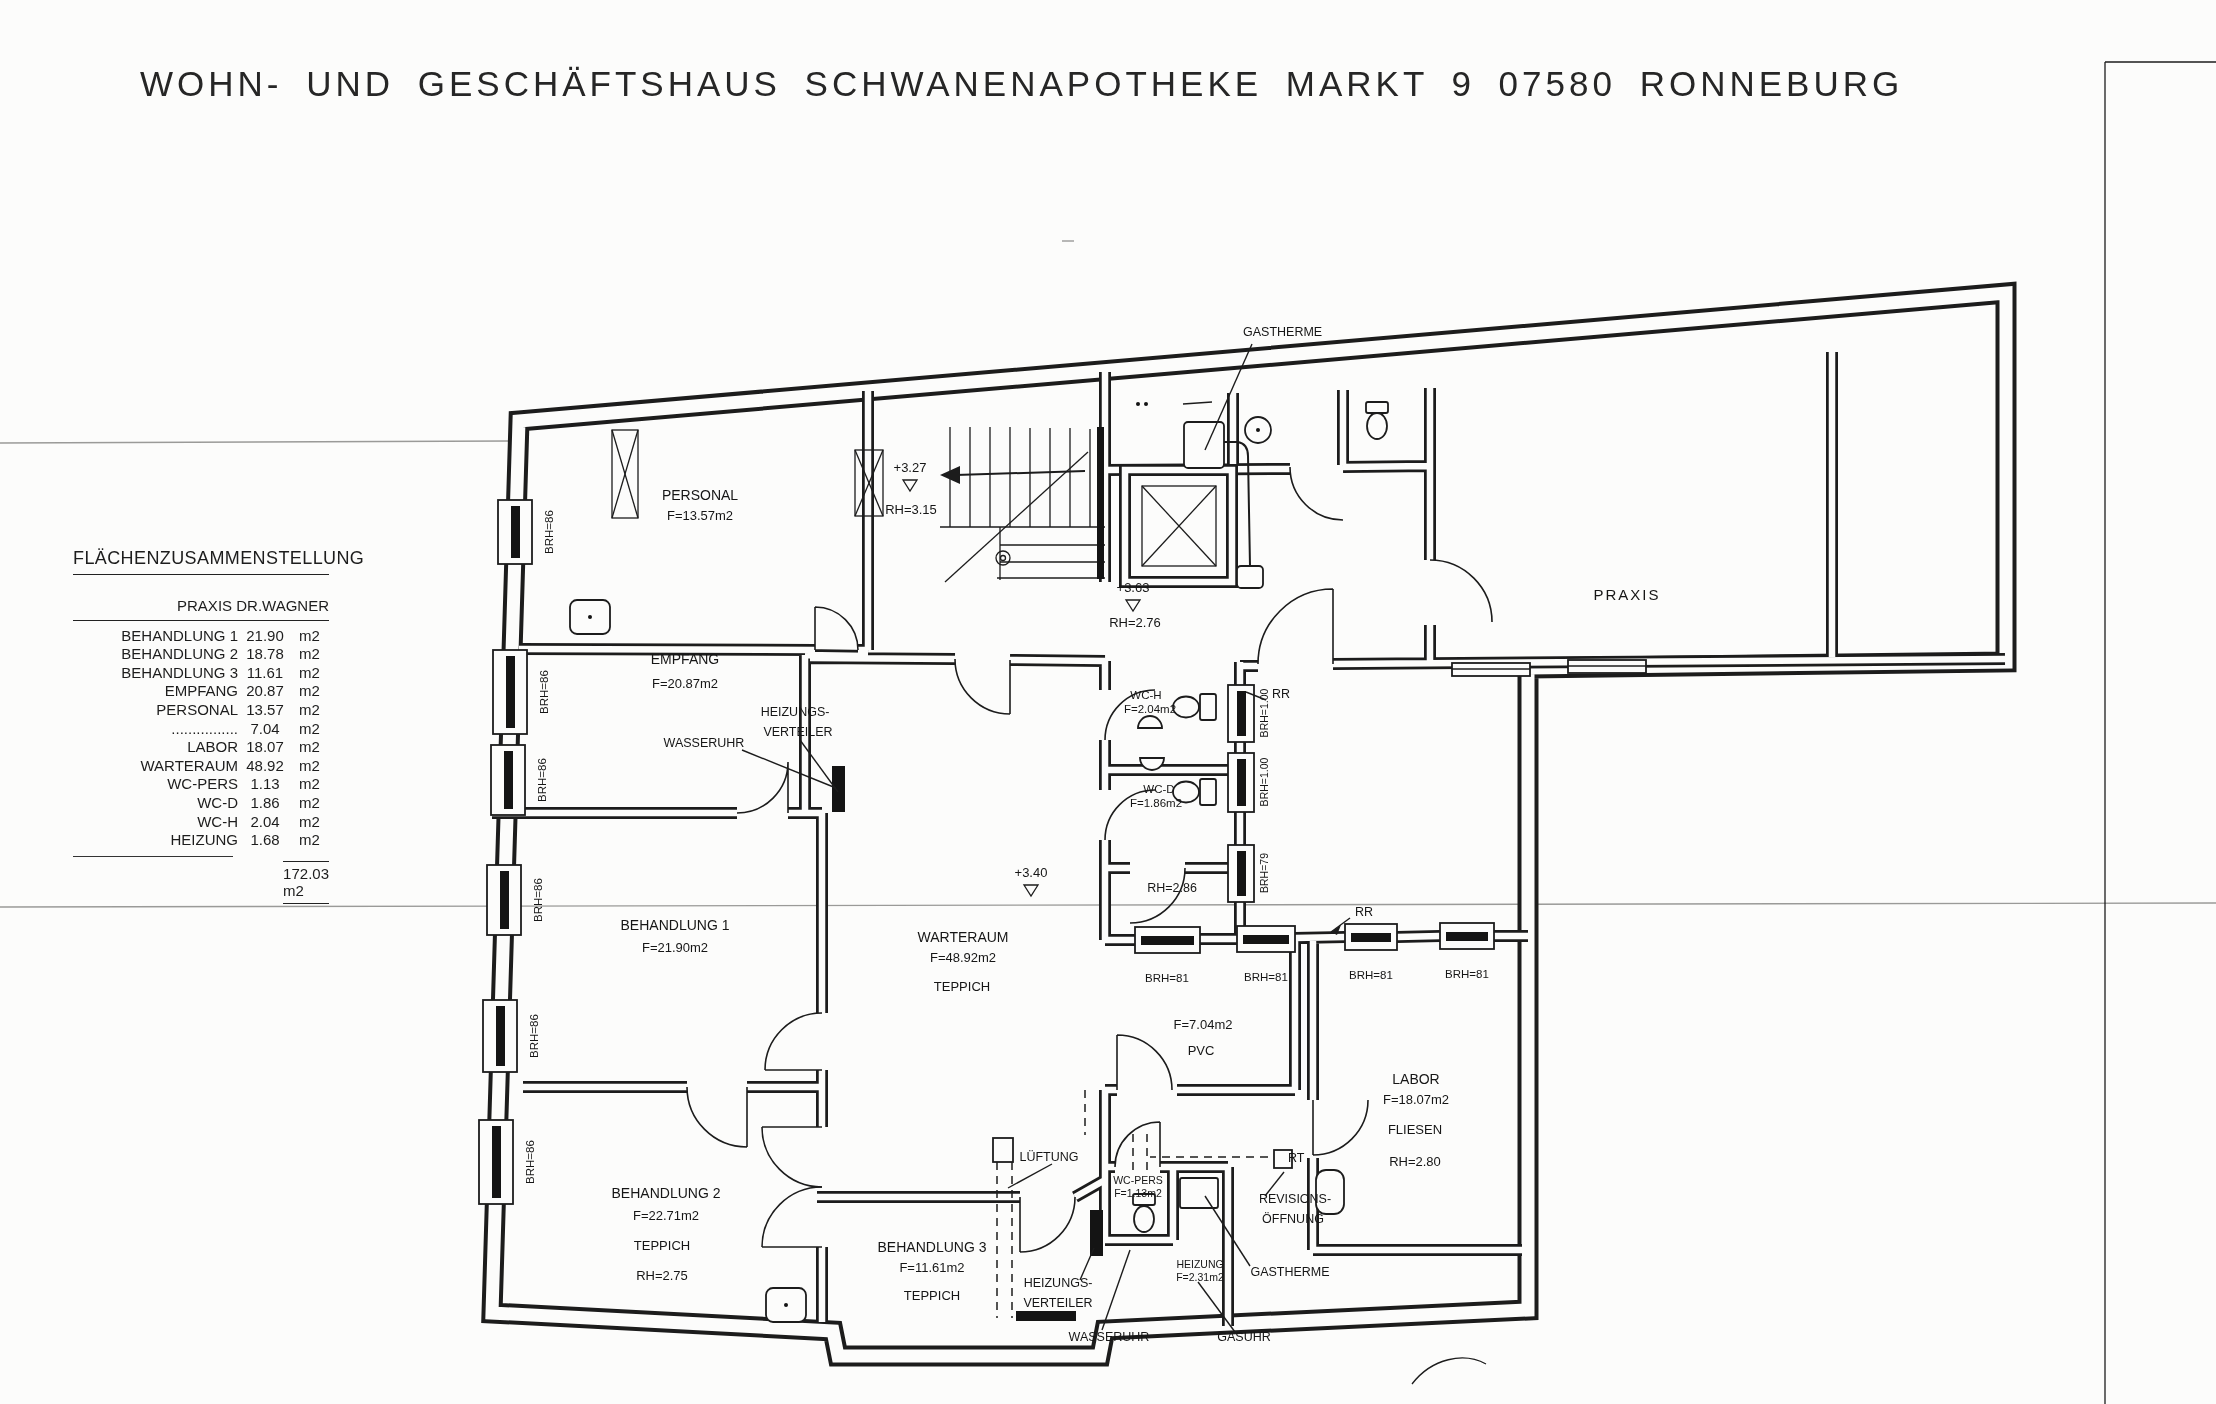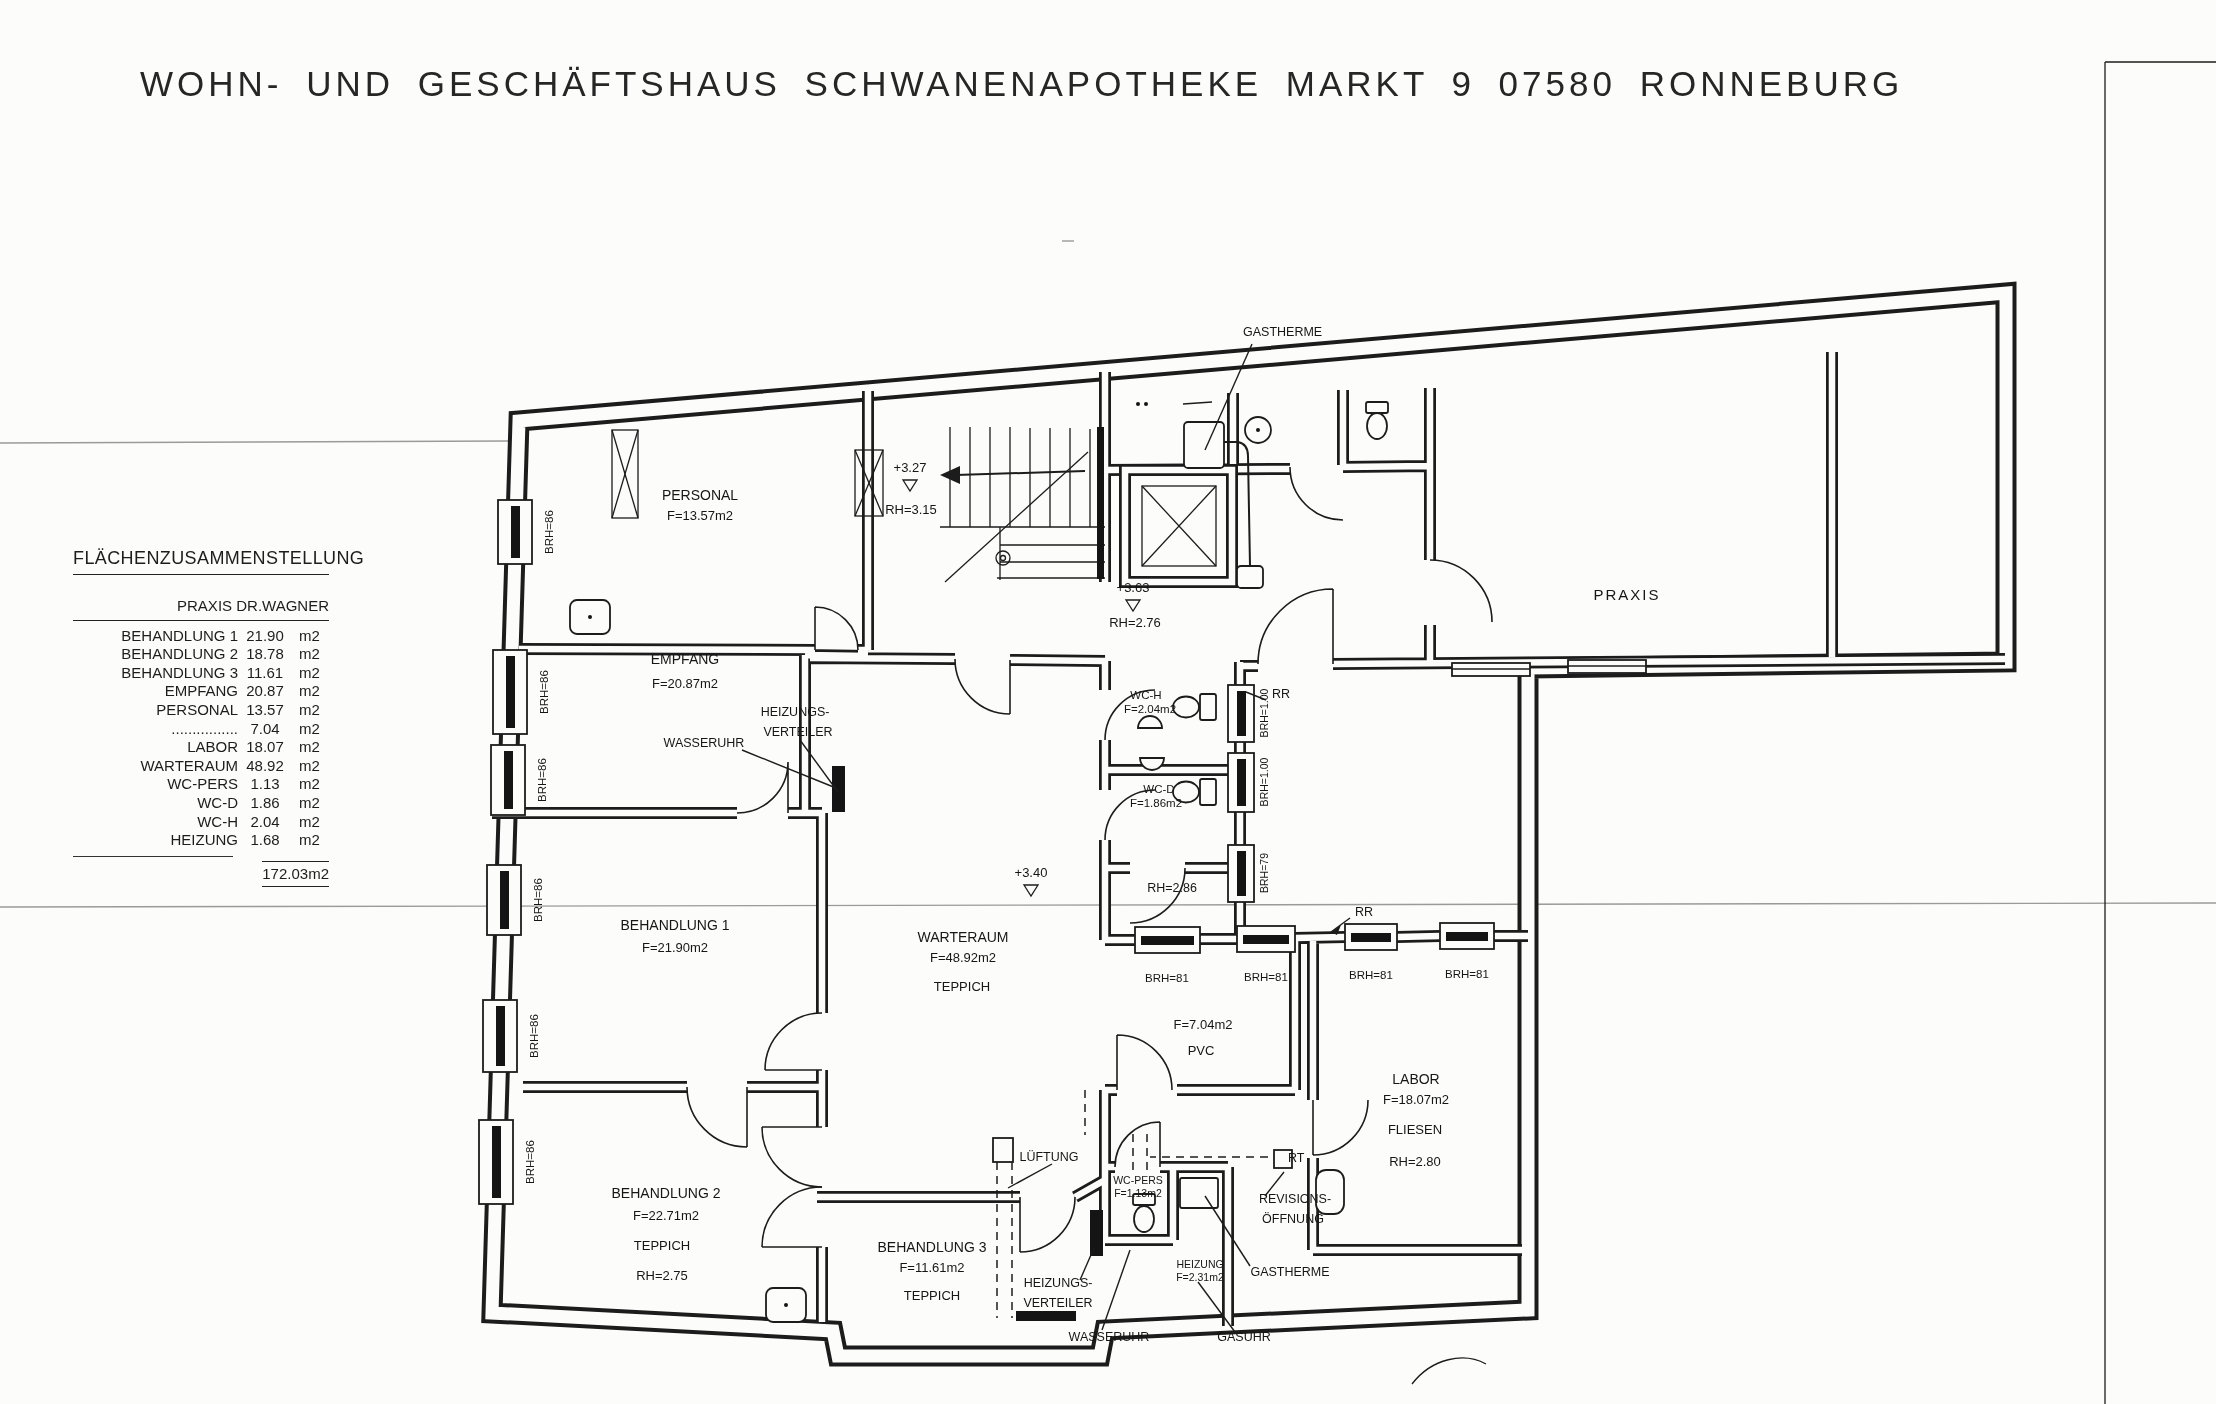--- a/index.html
+++ b/index.html
@@ -13,21 +13,21 @@
   #areatable{position:absolute;left:73px;top:548px;width:256px;font-size:15px;color:#1d1d1d;}
   #areatable .hd{font-size:18px;letter-spacing:.4px;border-bottom:1.6px solid #222;padding-bottom:5px;}
   #areatable .sub{margin-top:22px;border-bottom:1.4px solid #222;padding-bottom:4px;}
   .trow{display:flex;line-height:18.6px;}
   .trow .lb{flex:1;text-align:right;}
   .trow .val{width:54px;text-align:center;}
   .trow .un{width:30px;padding-left:7px;}
   #rows{margin-top:6px;}
   #leftrule{border:none;border-top:1.4px solid #333;width:160px;margin:6px 0 0 0;}
   .totalrow{display:flex;justify-content:flex-end;margin-top:4px;}
-  .totalbox{border-top:1.6px solid #222;border-bottom:1.6px solid #222;padding:3px 0 4px 0;display:flex;}
+  .totalbox{border-top:1.6px solid #222;border-bottom:1.6px solid #222;padding:3px 0 4px 0;display:flex;flex-direction:column;}
   
   svg{position:absolute;left:0;top:0;}
   .wob{stroke:#1c1c1c;stroke-width:21;fill:none;stroke-linejoin:miter;}
   .wow{stroke:#fcfcfb;stroke-width:13;fill:none;stroke-linejoin:miter;}
   .wib{stroke:#1c1c1c;stroke-width:12;fill:none;}
   .wiw{stroke:#fcfcfb;stroke-width:6.5;fill:none;}
   .ln{stroke:#1c1c1c;stroke-width:2;fill:none;}
   .thin{stroke:#1c1c1c;stroke-width:1.3;fill:none;}
   .door{stroke:#1c1c1c;stroke-width:1.6;fill:none;}
   .dash{stroke:#1c1c1c;stroke-width:1.5;fill:none;stroke-dasharray:8 6;}

